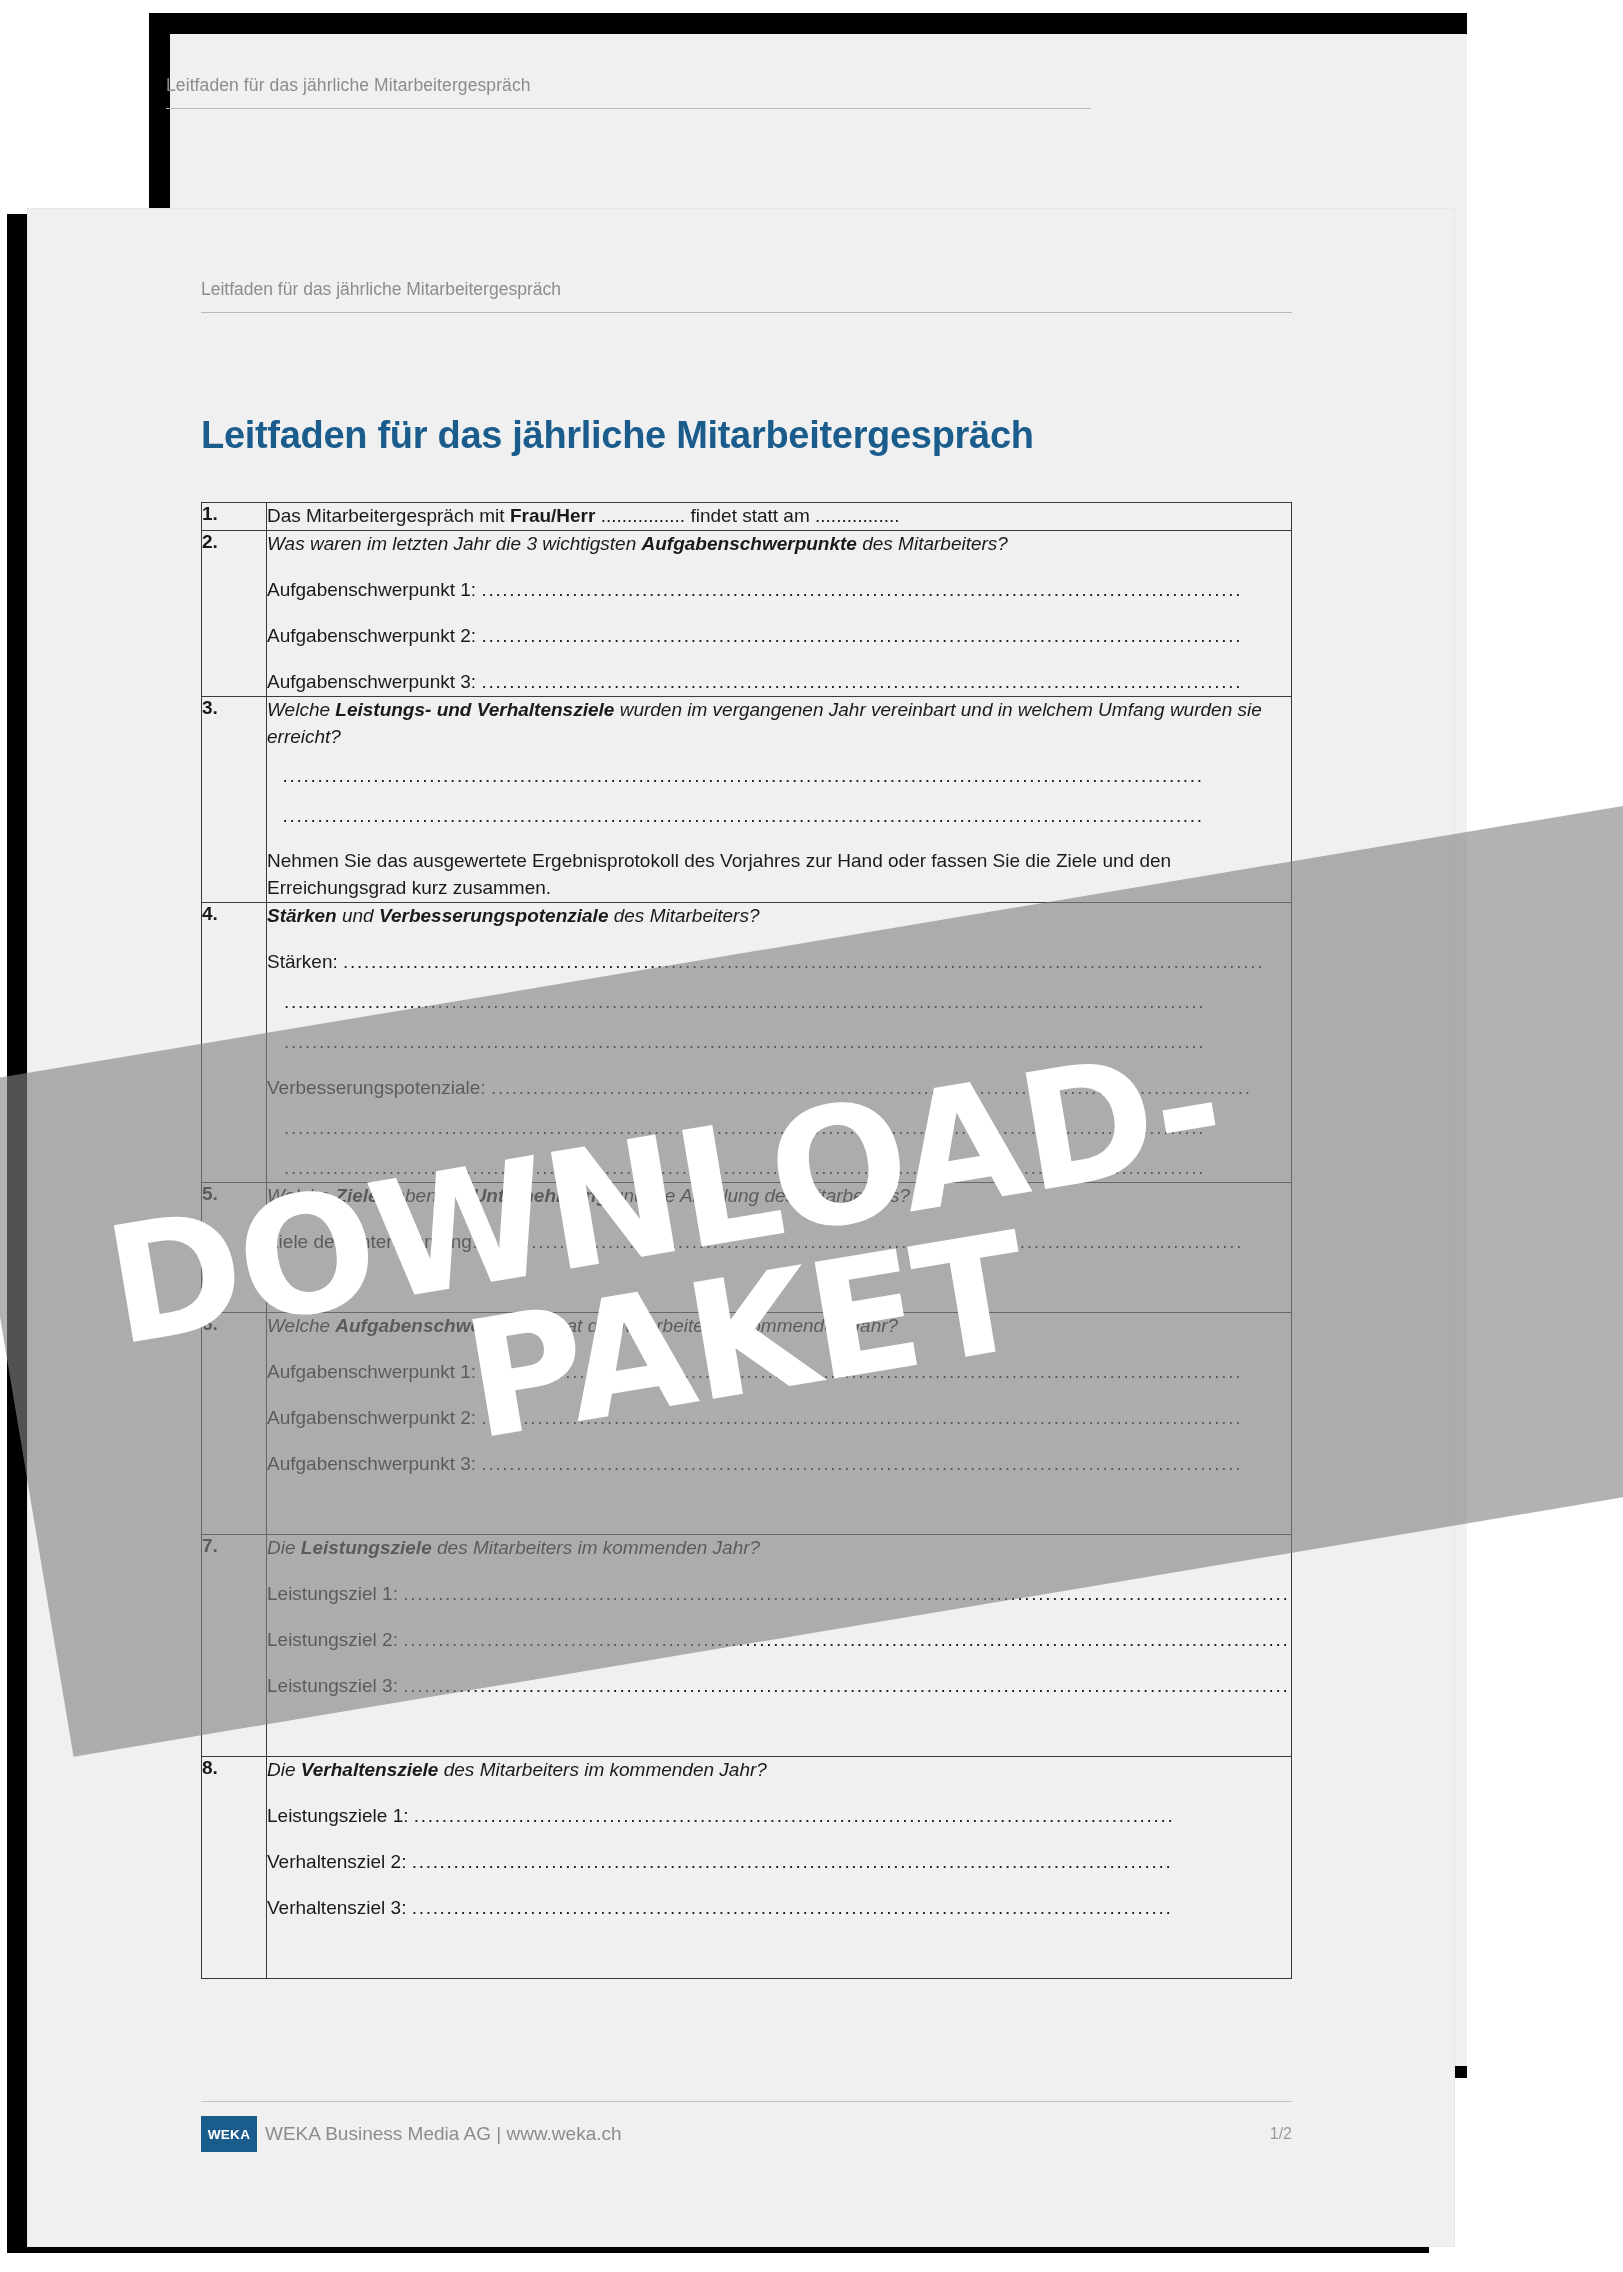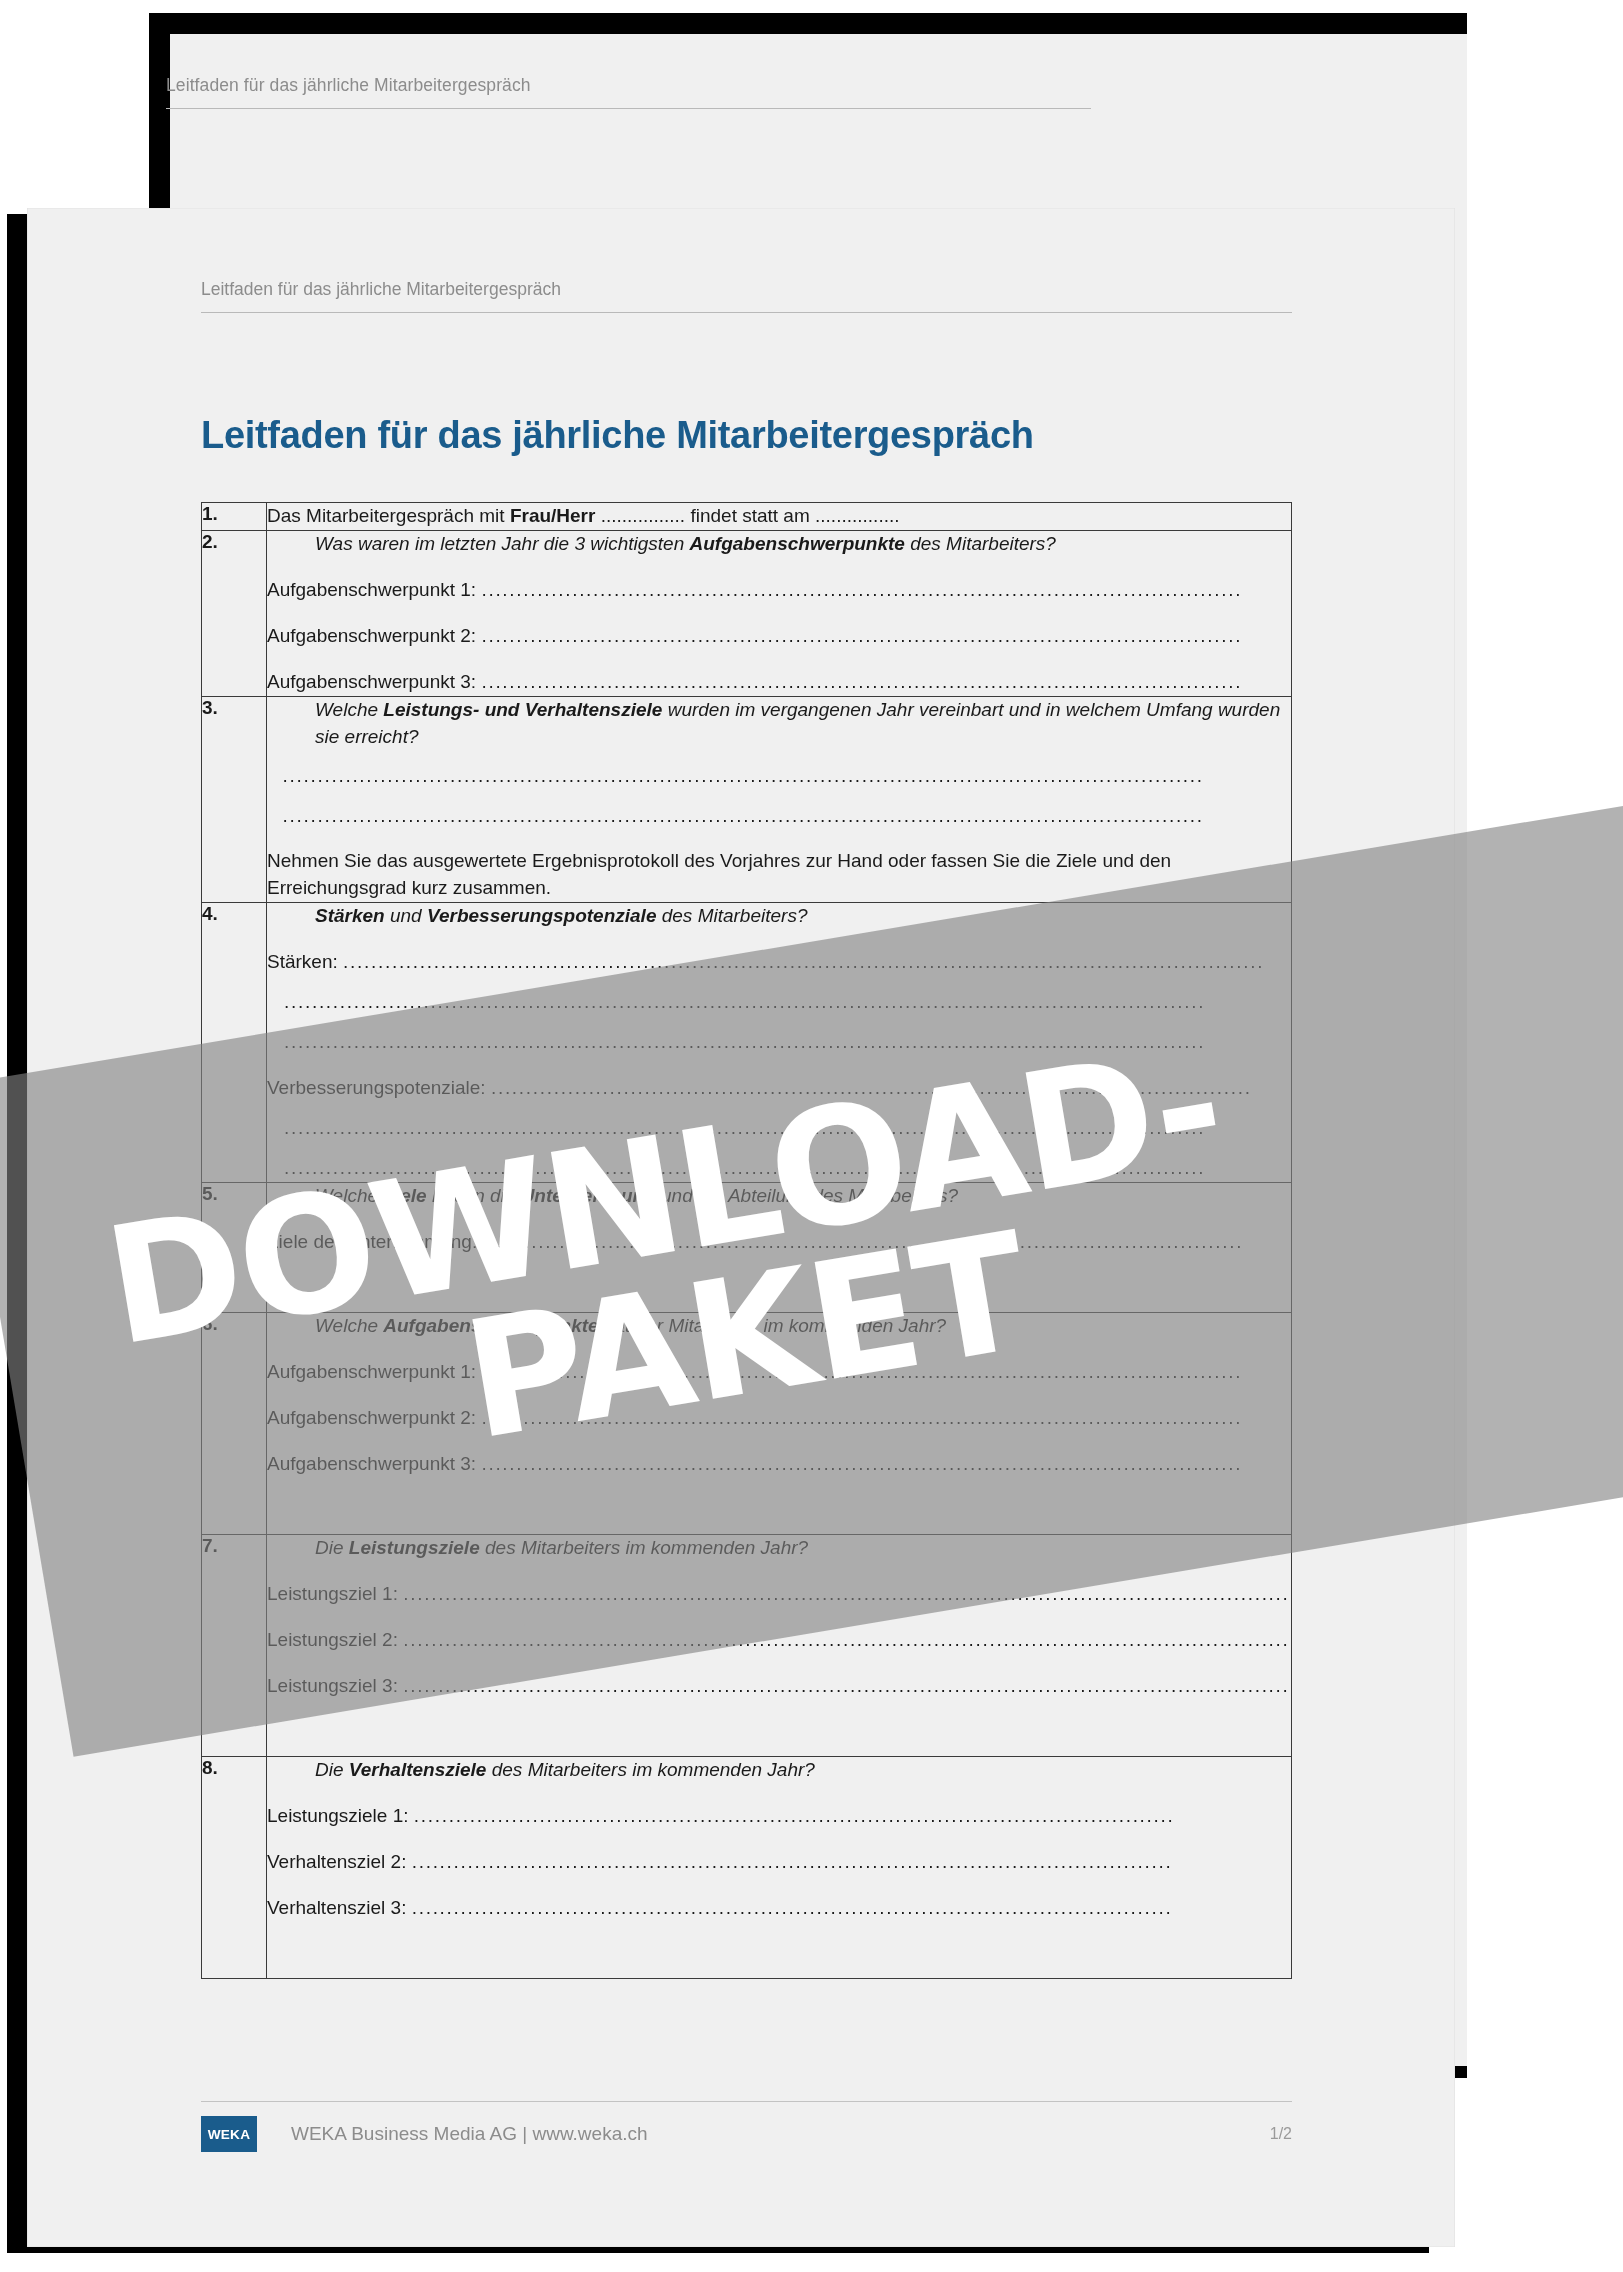--- a/index.html
+++ b/index.html
@@ -95,21 +95,21 @@
     font-size: 19px;
     font-weight: bold;
     color: #1a1a1a;
   }
   td.body {
     padding: 14.3px 21px 17px 19.5px;
     font-size: 19px;
     line-height: 1.42;
     color: #1a1a1a;
   }
-  .q-prompt { font-style: italic; margin-left: 48px; }
+  .q-prompt { font-style: italic; }
   .q-prompt b { font-style: italic; font-weight: bold; }
   .plain b { font-weight: bold; }
   .row-line {
     margin-top: 19px;
     font-size: 19px;
     white-space: nowrap;
     overflow: hidden;
   }
   .row-line .lbl { }
   .dots {
@@ -148,21 +148,21 @@
     align-items: center;
   }
   .weka-logo {
     width: 56px; height: 36px;
     background: #1a5c8c;
     color: #ffffff;
     font-size: 13.6px;
     font-weight: bold;
     display: flex; align-items: center; justify-content: center;
     letter-spacing: 0.3px;
-    margin-right: 34px;
+    margin-right: 8px;
     flex: 0 0 auto;
   }
   .footer-text {
     color: #8c8c8c;
     font-size: 19px;
     flex: 1 1 auto;
   }
   .footer-page {
     color: #9a9a9a;
     font-size: 16px;

